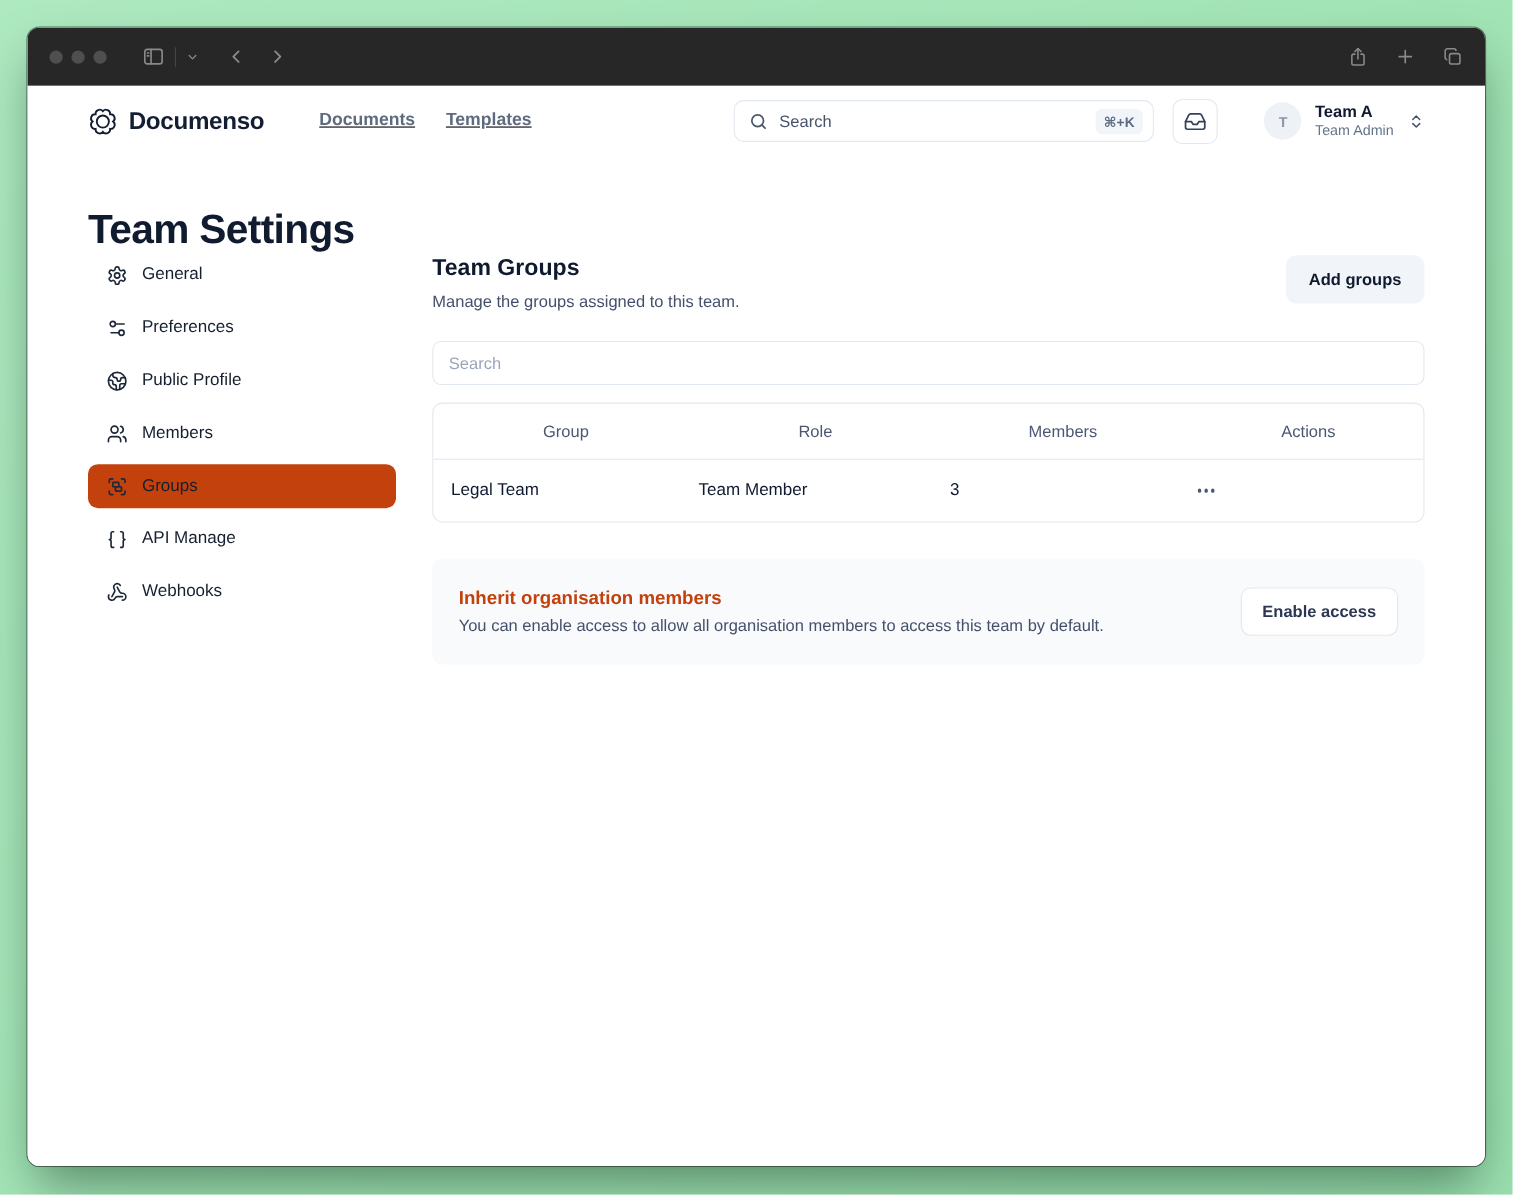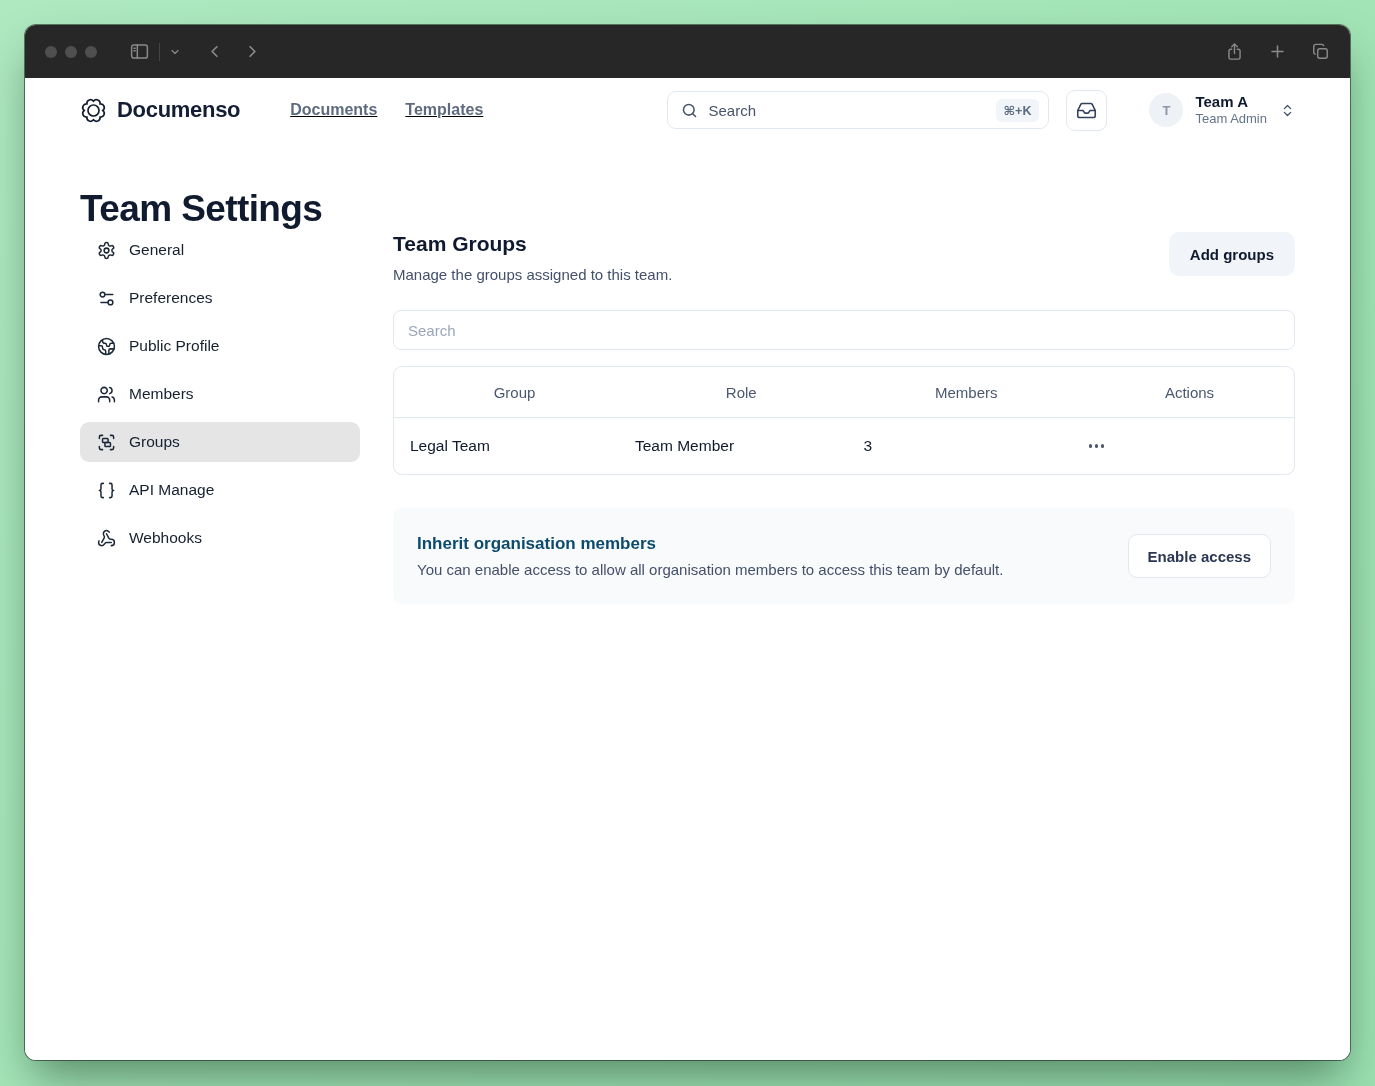--- a/index.html
+++ b/index.html
@@ -62,21 +62,21 @@
 
   
   .page-title { margin-top:46px; font-size:37px; font-weight:700; letter-spacing:-.6px; color:#111b30; }
 
   .layout { display:flex; }
   .sidebar { width:280px; flex-shrink:0; }
   .side-item {
     height:40px; margin-bottom:8px; display:flex; align-items:center; gap:13px;
     padding:0 17px; border-radius:9px; font-size:15.5px; font-weight:500; color:#16202f; cursor:pointer;
   }
-  .side-item.active { background:#e5e5e5; }
+  .side-item.active { background:#c2410c; }
   .side-item .ic { color:#1c2838; }
 
   .main { flex:1; margin-left:33px; }
   .section-head { display:flex; justify-content:space-between; align-items:flex-start; padding-top:2px; }
   .section-title { font-size:21px; font-weight:700; color:#0f1a2e; }
   .section-desc { margin-top:10px; font-size:15px; color:#44506a; }
   .add-btn {
     background:#f1f5f9; border:none; border-radius:10px; height:44px; padding:0 21px;
     font-size:15px; font-weight:600; color:#0f1a2e; font-family:inherit; cursor:pointer;
   }
@@ -93,21 +93,21 @@
   .t-head .cell { font-size:15px; font-weight:500; color:#4b5872; }
   .cell { padding-left:16px; }
   .t-row { height:57px; border-top:1px solid #e2e8f0; font-size:15.5px; color:#101a2e; }
   .more-btn { background:none; border:none; display:flex; gap:2.5px; padding:6px 4px; cursor:pointer; align-items:center; }
   .more-btn i { width:3.5px; height:3.5px; border-radius:50%; background:#4b5872; }
 
   .inherit-card {
     margin-top:33px; background:#f8fafc; border-radius:9px; padding:26px 24px;
     display:flex; align-items:center; justify-content:space-between;
   }
-  .inherit-title { font-size:17px; font-weight:700; color:#0c4a6e; }
+  .inherit-title { font-size:17px; font-weight:700; color:#c2410c; }
   .inherit-desc { margin-top:7px; font-size:15px; color:#44506a; }
   .enable-btn {
     background:#fff; border:1px solid #e2e8f0; border-radius:9px; height:44px; padding:0 19px;
     font-size:15px; font-weight:600; color:#2b3752; font-family:inherit; cursor:pointer; flex-shrink:0; margin-left:24px;
   }
 </style>
 </head>
 <body>
 
 <div class="window">

